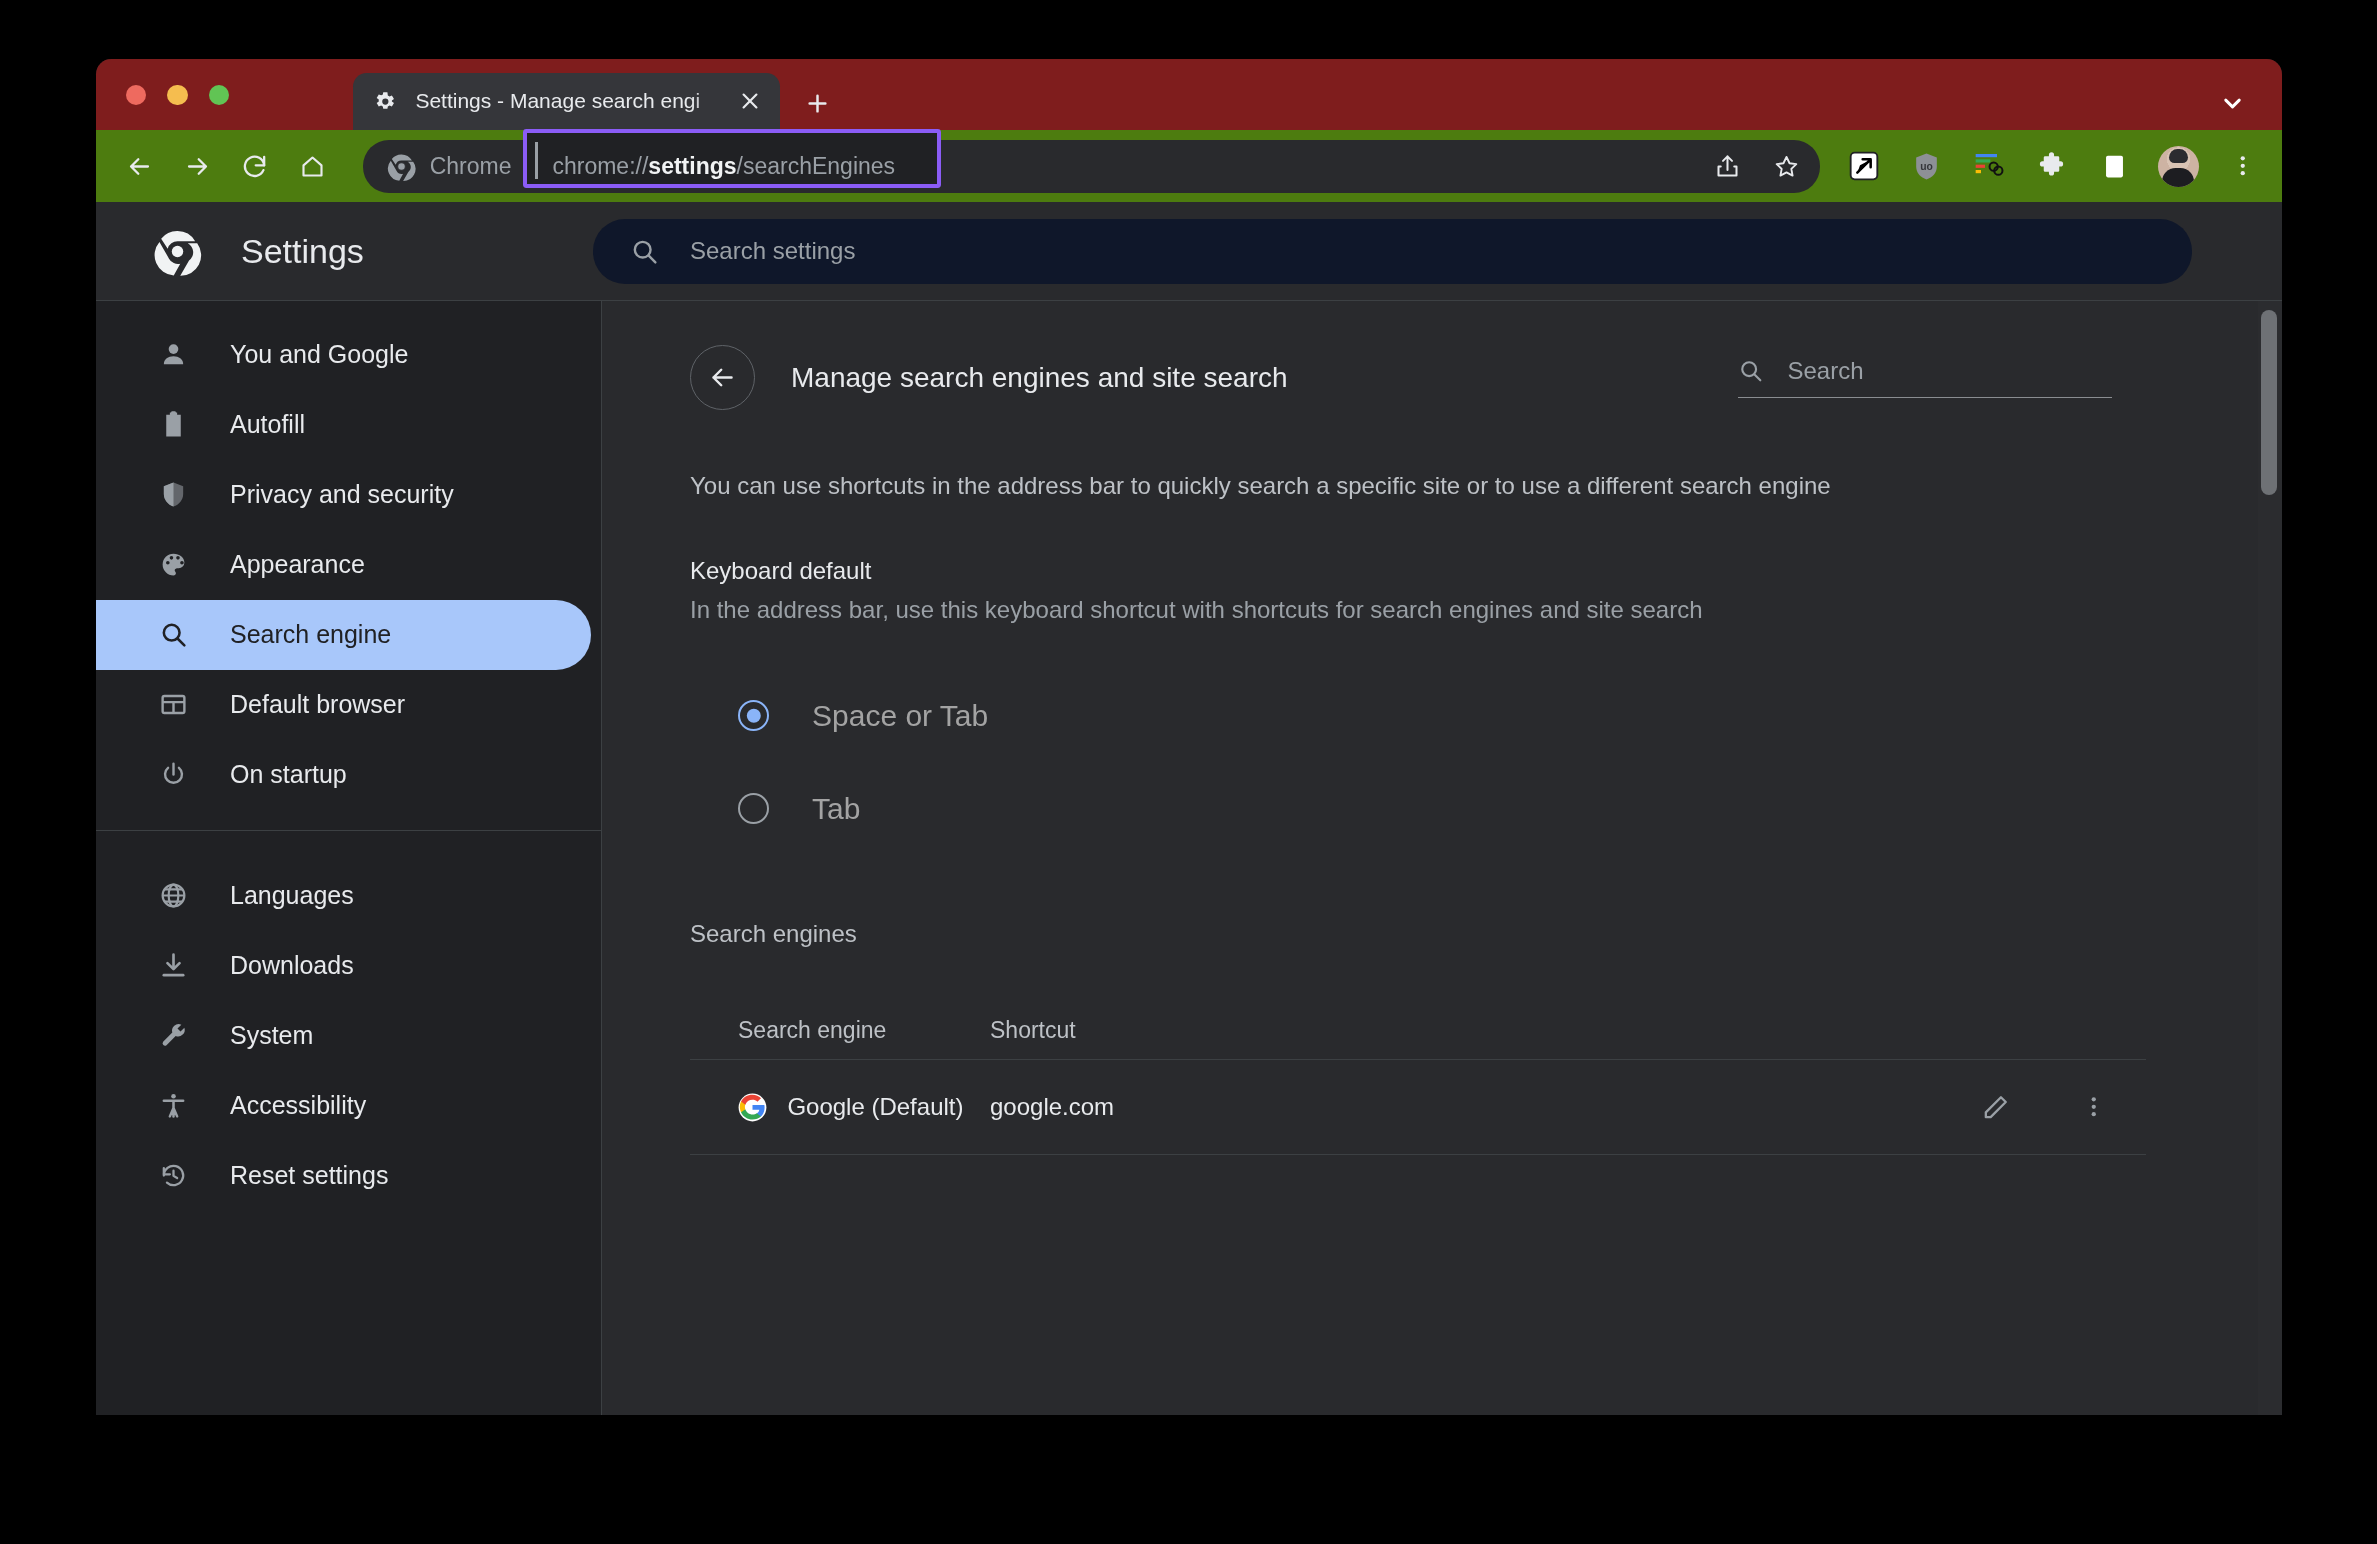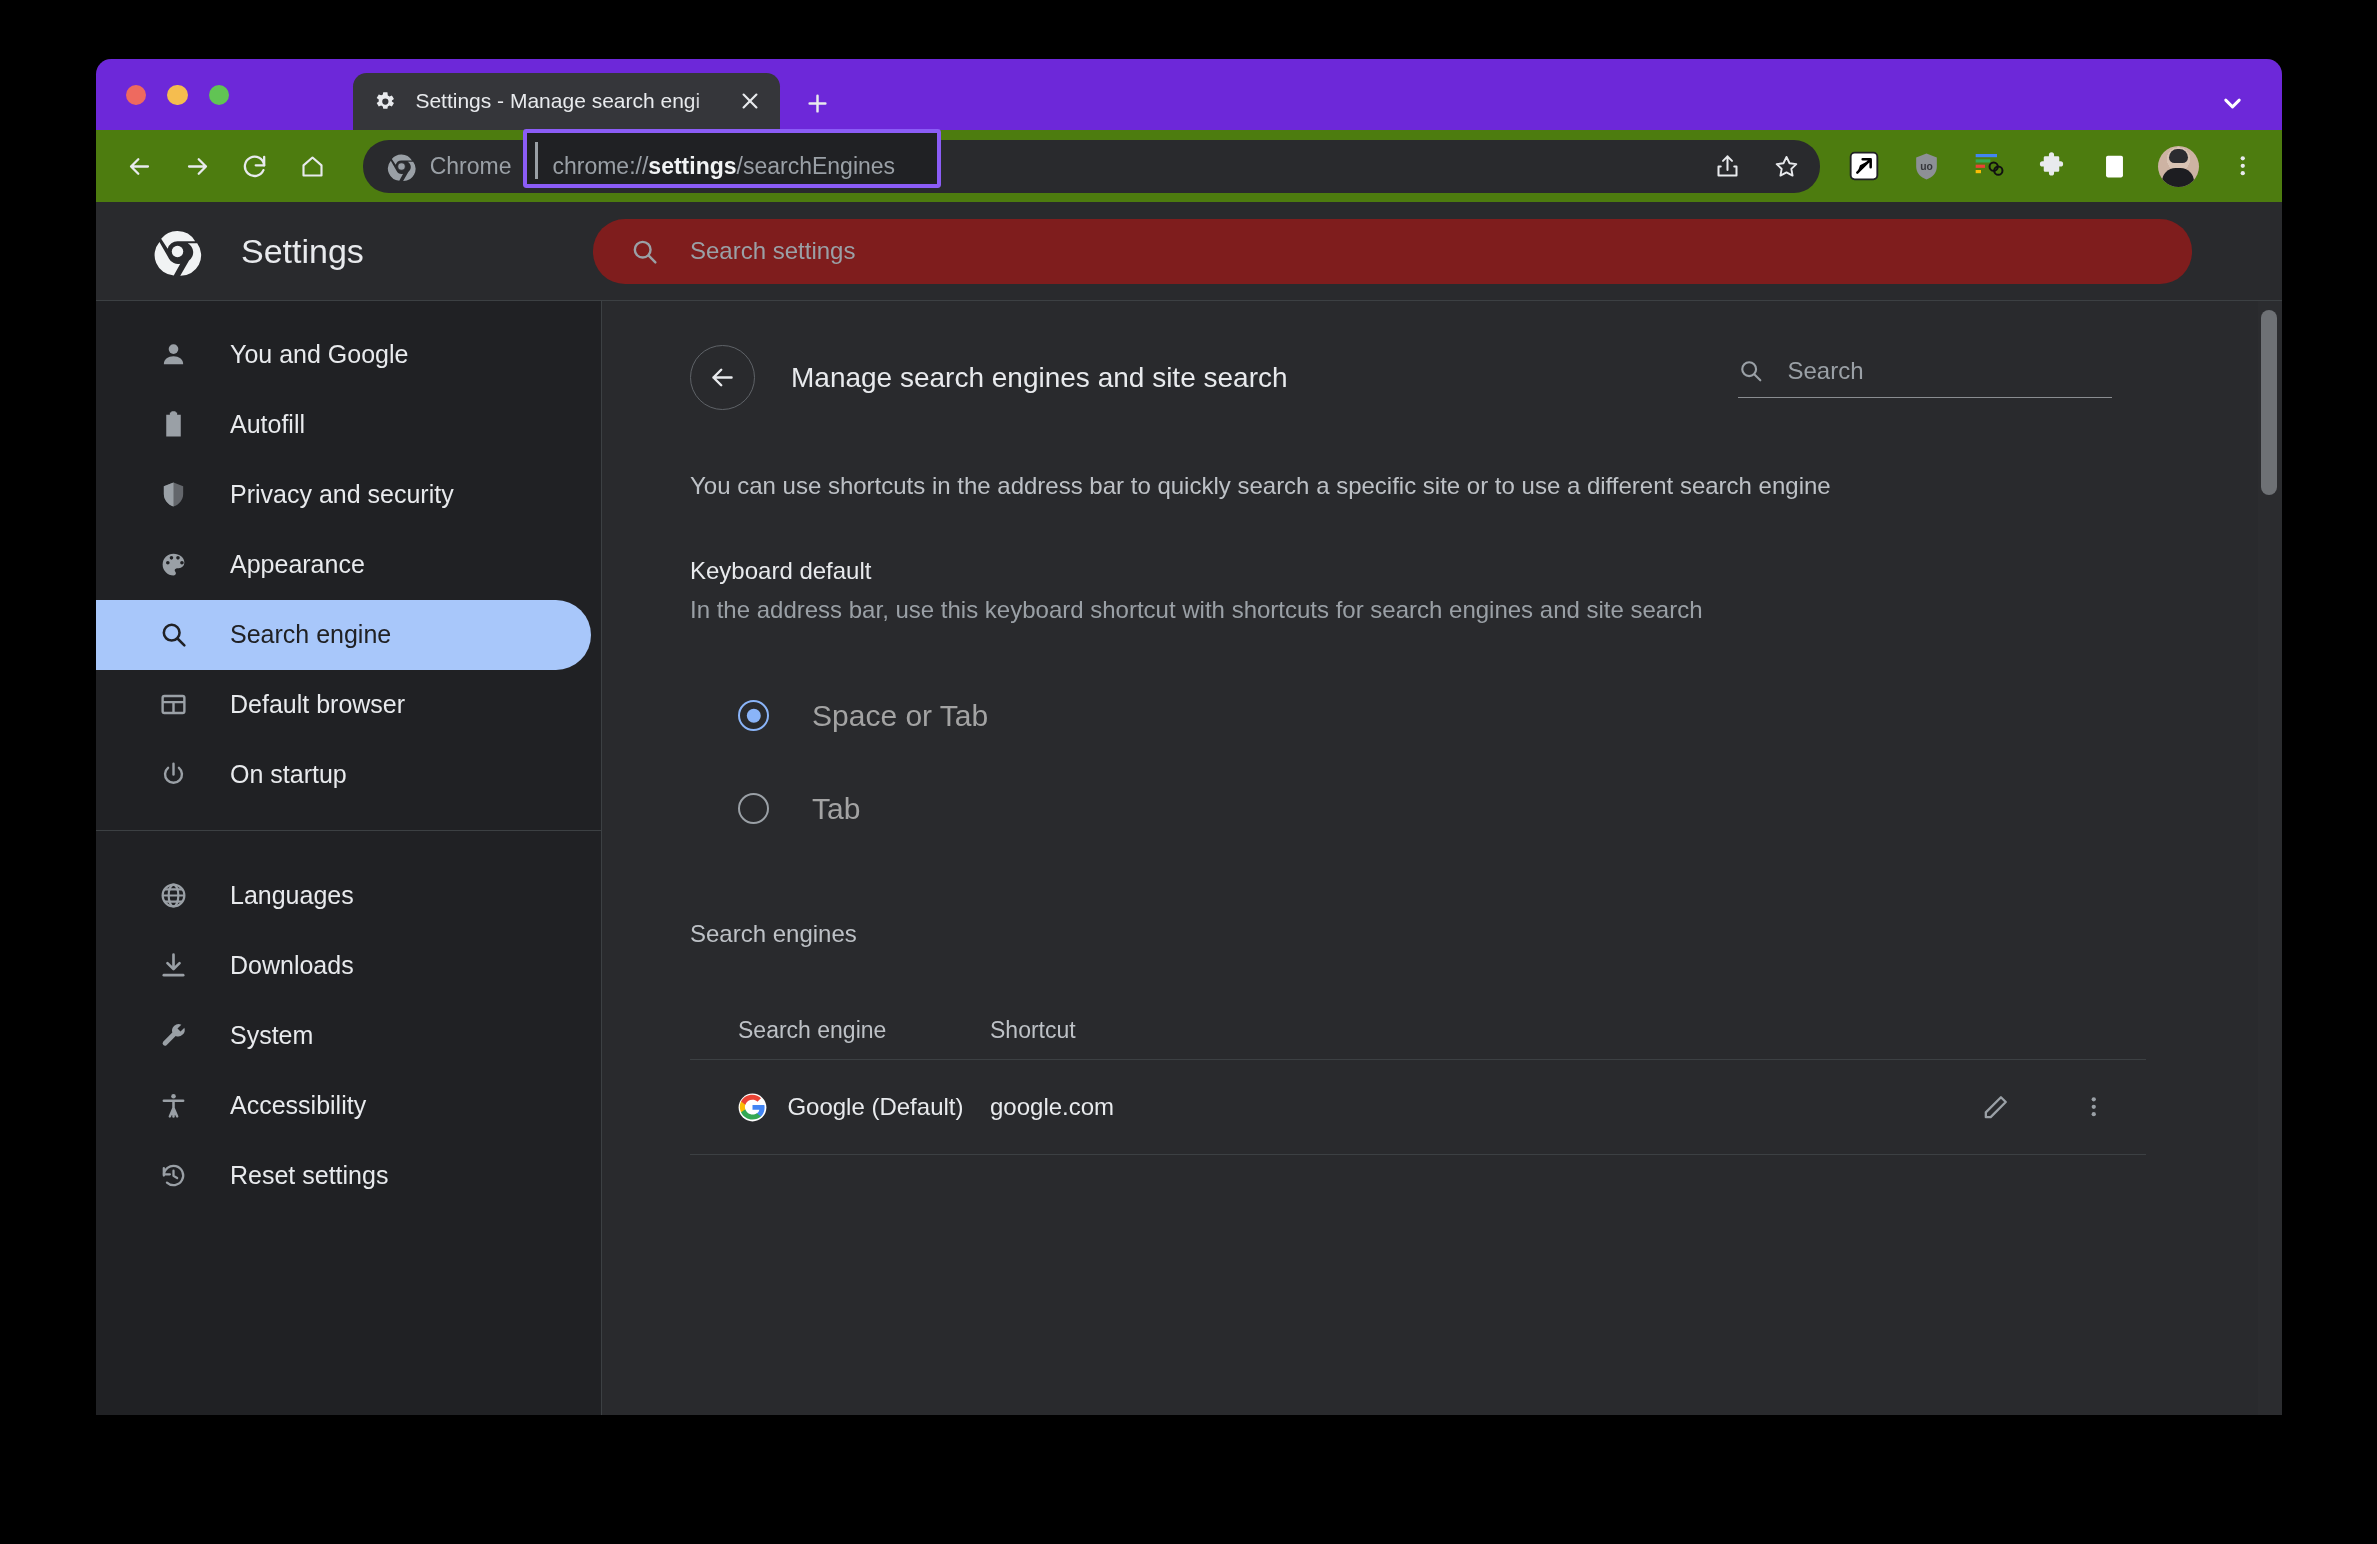--- a/index.html
+++ b/index.html
@@ -17,21 +17,21 @@
     width: 2186px; height: 1356px;
     background: #202124;
     border-radius: 15.3px 15.3px 0 0;
     overflow: hidden;
   }
 
   
   .tabstrip {
     position: relative;
     height: 71px;
-    background: #6d28d9;
+    background: #7f1d1d;
     padding-left: 12px;
   }
   .traffic {
     position: absolute; left: 30px; top: 25.5px;
     display: flex; gap: 21px; align-items: center;
   }
   .dot { width: 20.4px; height: 20.4px; border-radius: 50%; }
   .dot.red { background: #ee6a5f; }
   .dot.yellow { background: #f5bd4f; }
   .dot.green { background: #61c454; }
@@ -182,21 +182,21 @@
     width: 497px; display: flex; align-items: center;
     padding-left: 57px; flex: 0 0 auto;
   }
   .brand-logo { width: 49px; height: 49px; flex: 0 0 auto; }
   .brand-title {
     margin-left: 39px;
     color: #e8eaed; font-size: 34px; font-weight: 400;
   }
   .search-settings {
     height: 65px; flex: 1 1 auto; margin-right: 90px;
-    background: #7f1d1d;
+    background: #0f172a;
     border-radius: 32px;
     display: flex; align-items: center;
     padding-left: 37px;
   }
   .search-settings .mag { color: #9aa0a6; flex: 0 0 auto; }
   .search-settings .ph { margin-left: 31px; color: #9aa0a6; font-size: 24px; }
 
   .content-area {
     position: relative;
     display: flex;

